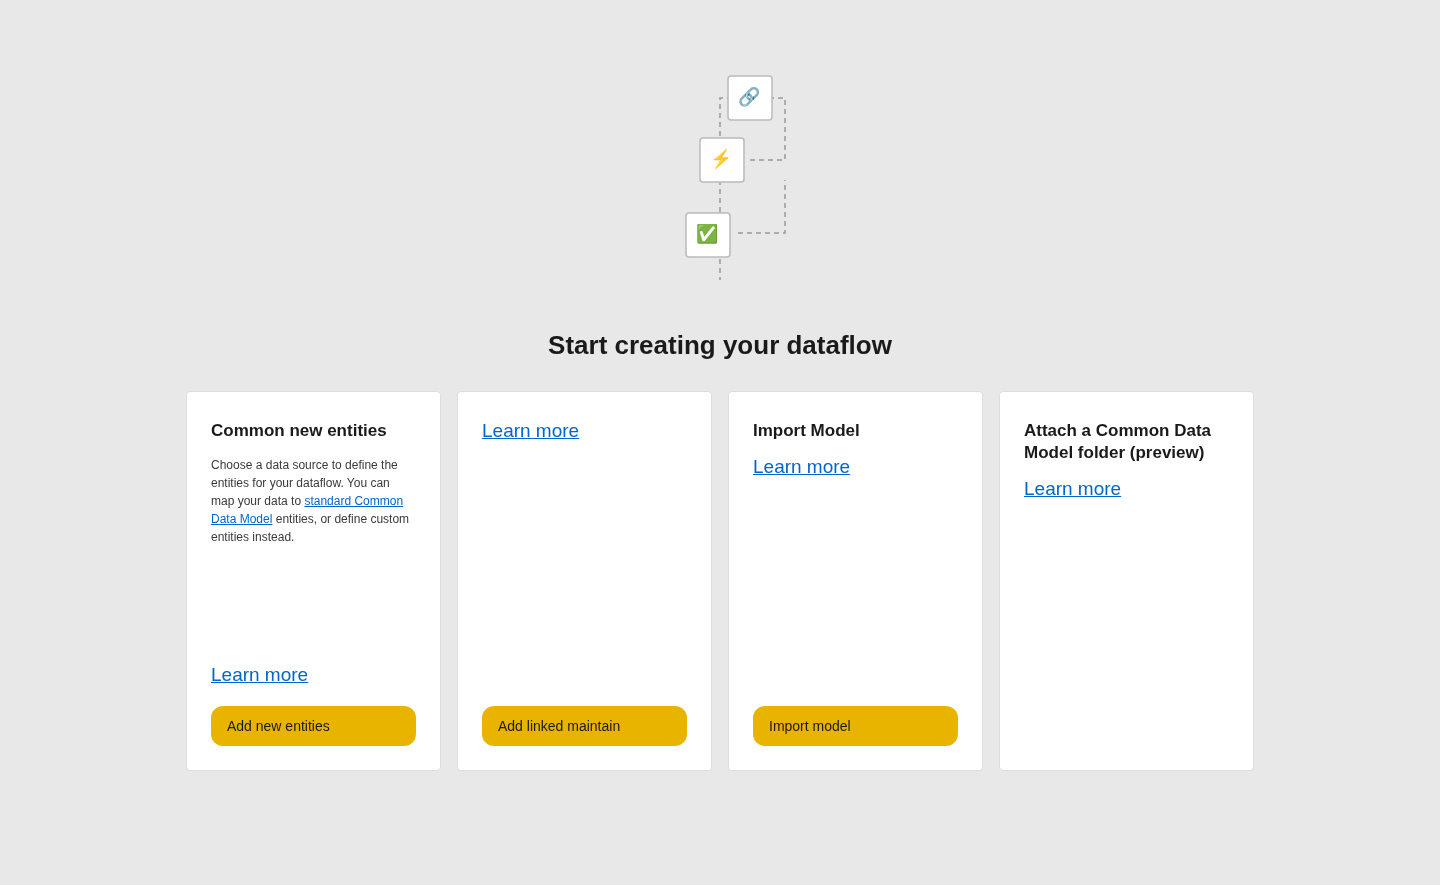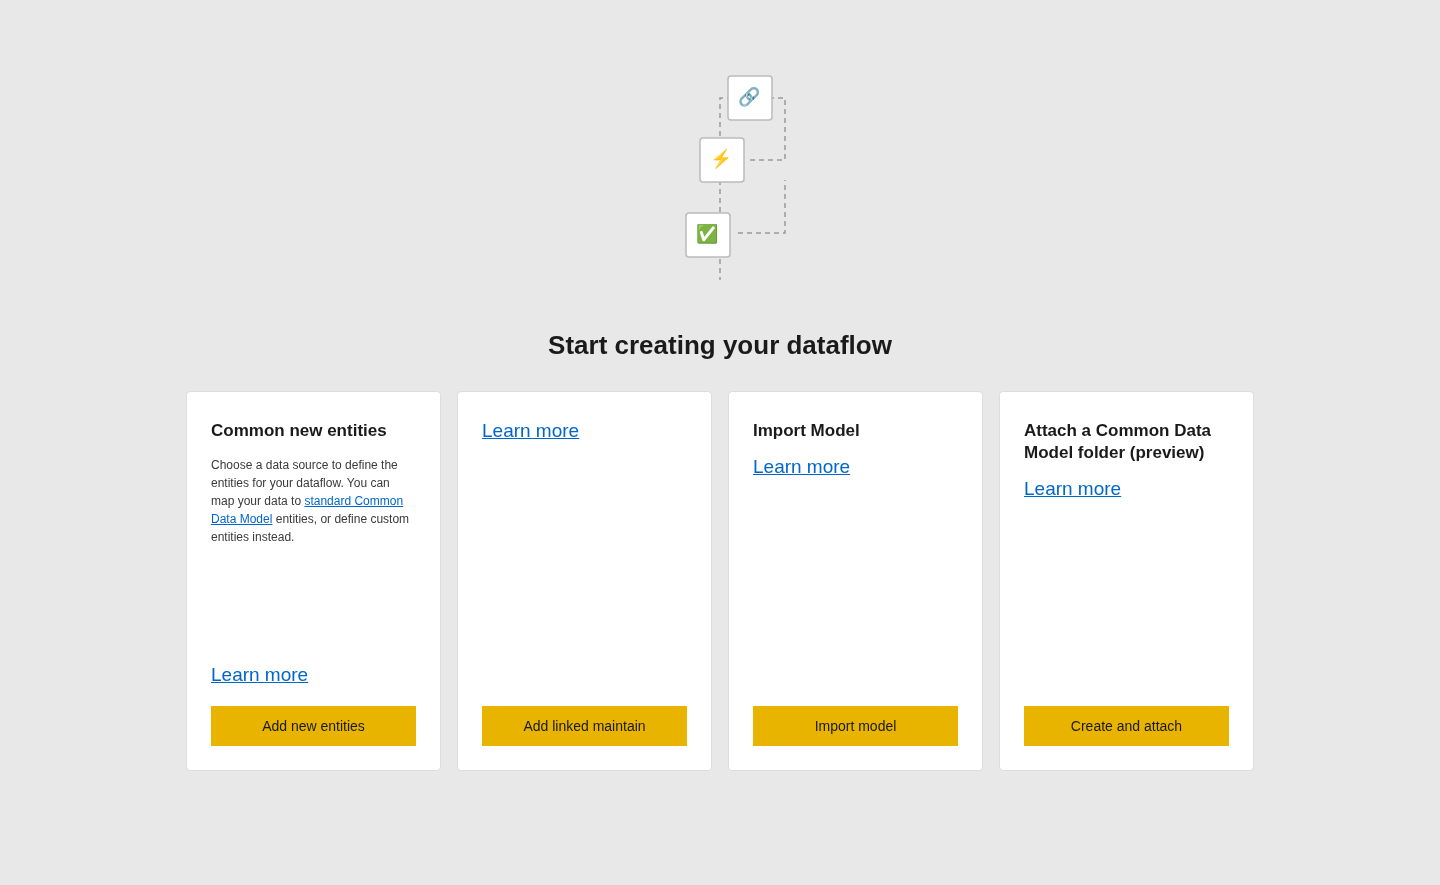--- a/index.html
+++ b/index.html
@@ -105,27 +105,27 @@
       font-size: 19px;
       cursor: pointer;
       margin-bottom: 20px;
       display: inline-block;
     }
 
     .card-button {
       background: #e8b400;
       color: #1a1a1a;
       border: none;
-      border-radius: 0;
+      border-radius: 12px;
       padding: 12px 16px;
       font-size: 14px;
       font-weight: 500;
       cursor: pointer;
       width: 100%;
-      text-align: center;
+      text-align: left;
       margin-top: auto;
     }
   </style>
 </head>
 <body>
 
 <div class="outer-container">
 
   <div class="illustration">
     <div class="dataflow-diagram">
@@ -174,17 +174,16 @@
 
     <div class="card">
       <div class="card-title">Import Model</div>
       <a class="card-learn-more">Learn more</a>
       <button class="card-button">Import model</button>
     </div>
 
     <div class="card">
       <div class="card-title">Attach a Common Data Model folder (preview)</div>
       <a class="card-learn-more">Learn more</a>
-      <button class="card-button">Create and attach</button>
     </div>
 
   </div>
 </div>
 
 </body></html>

